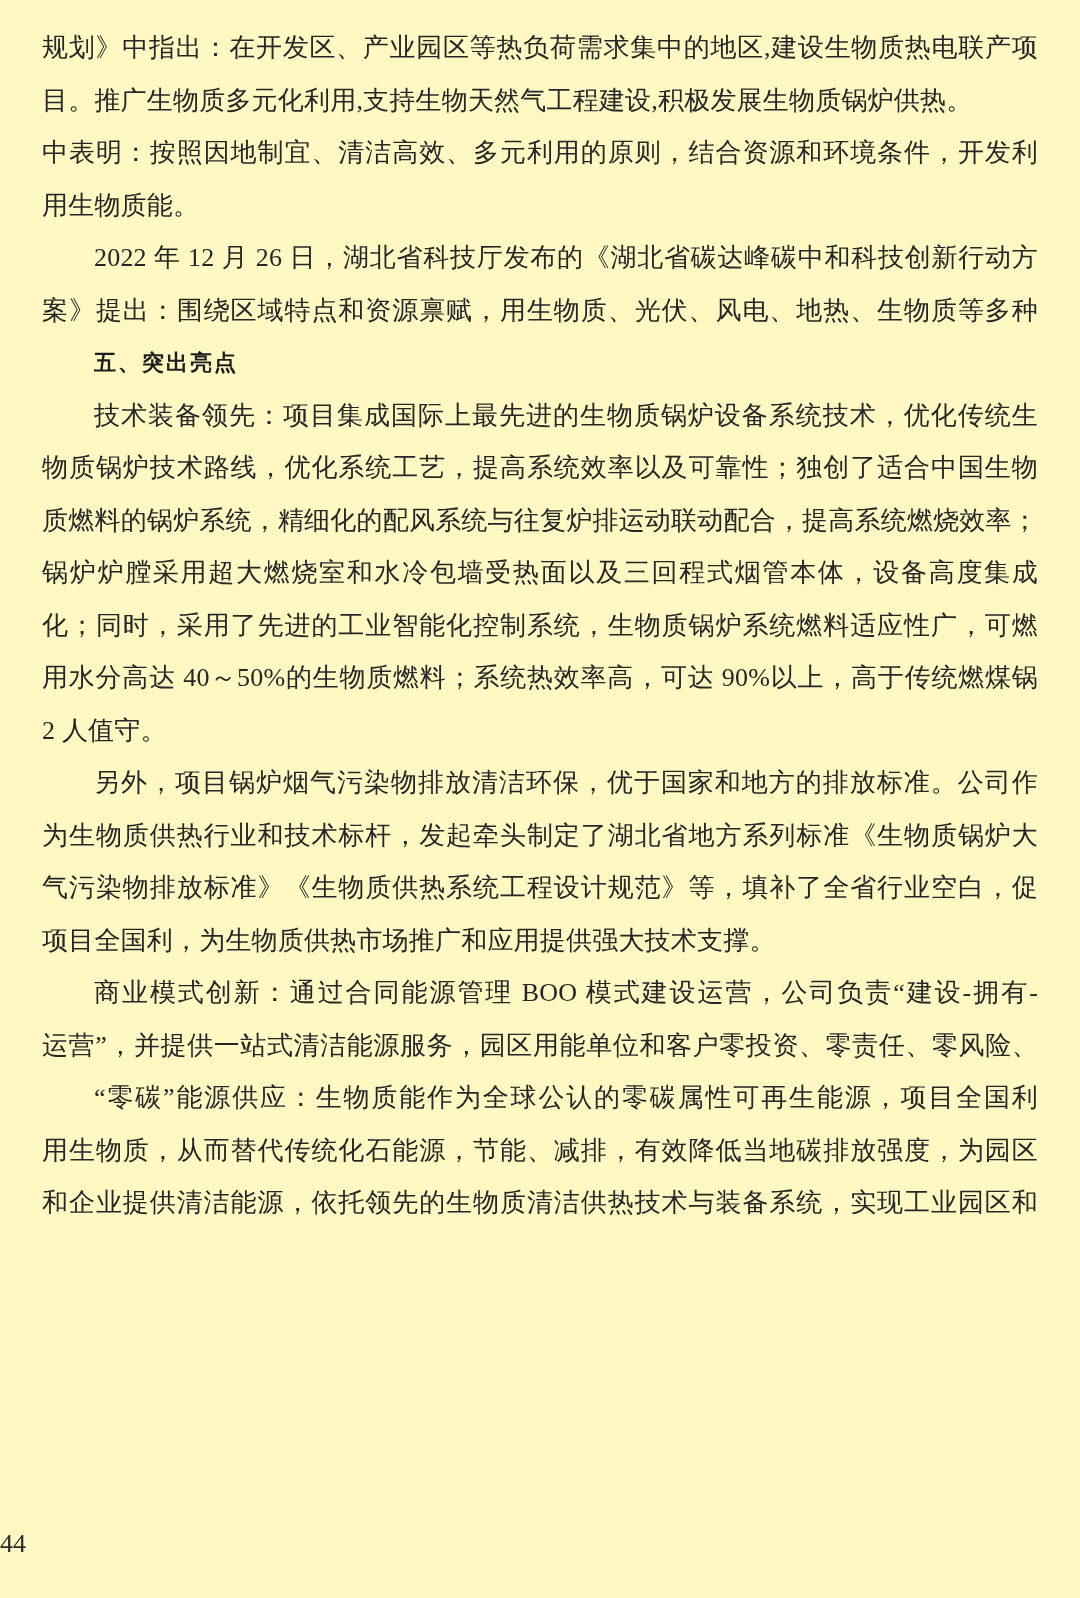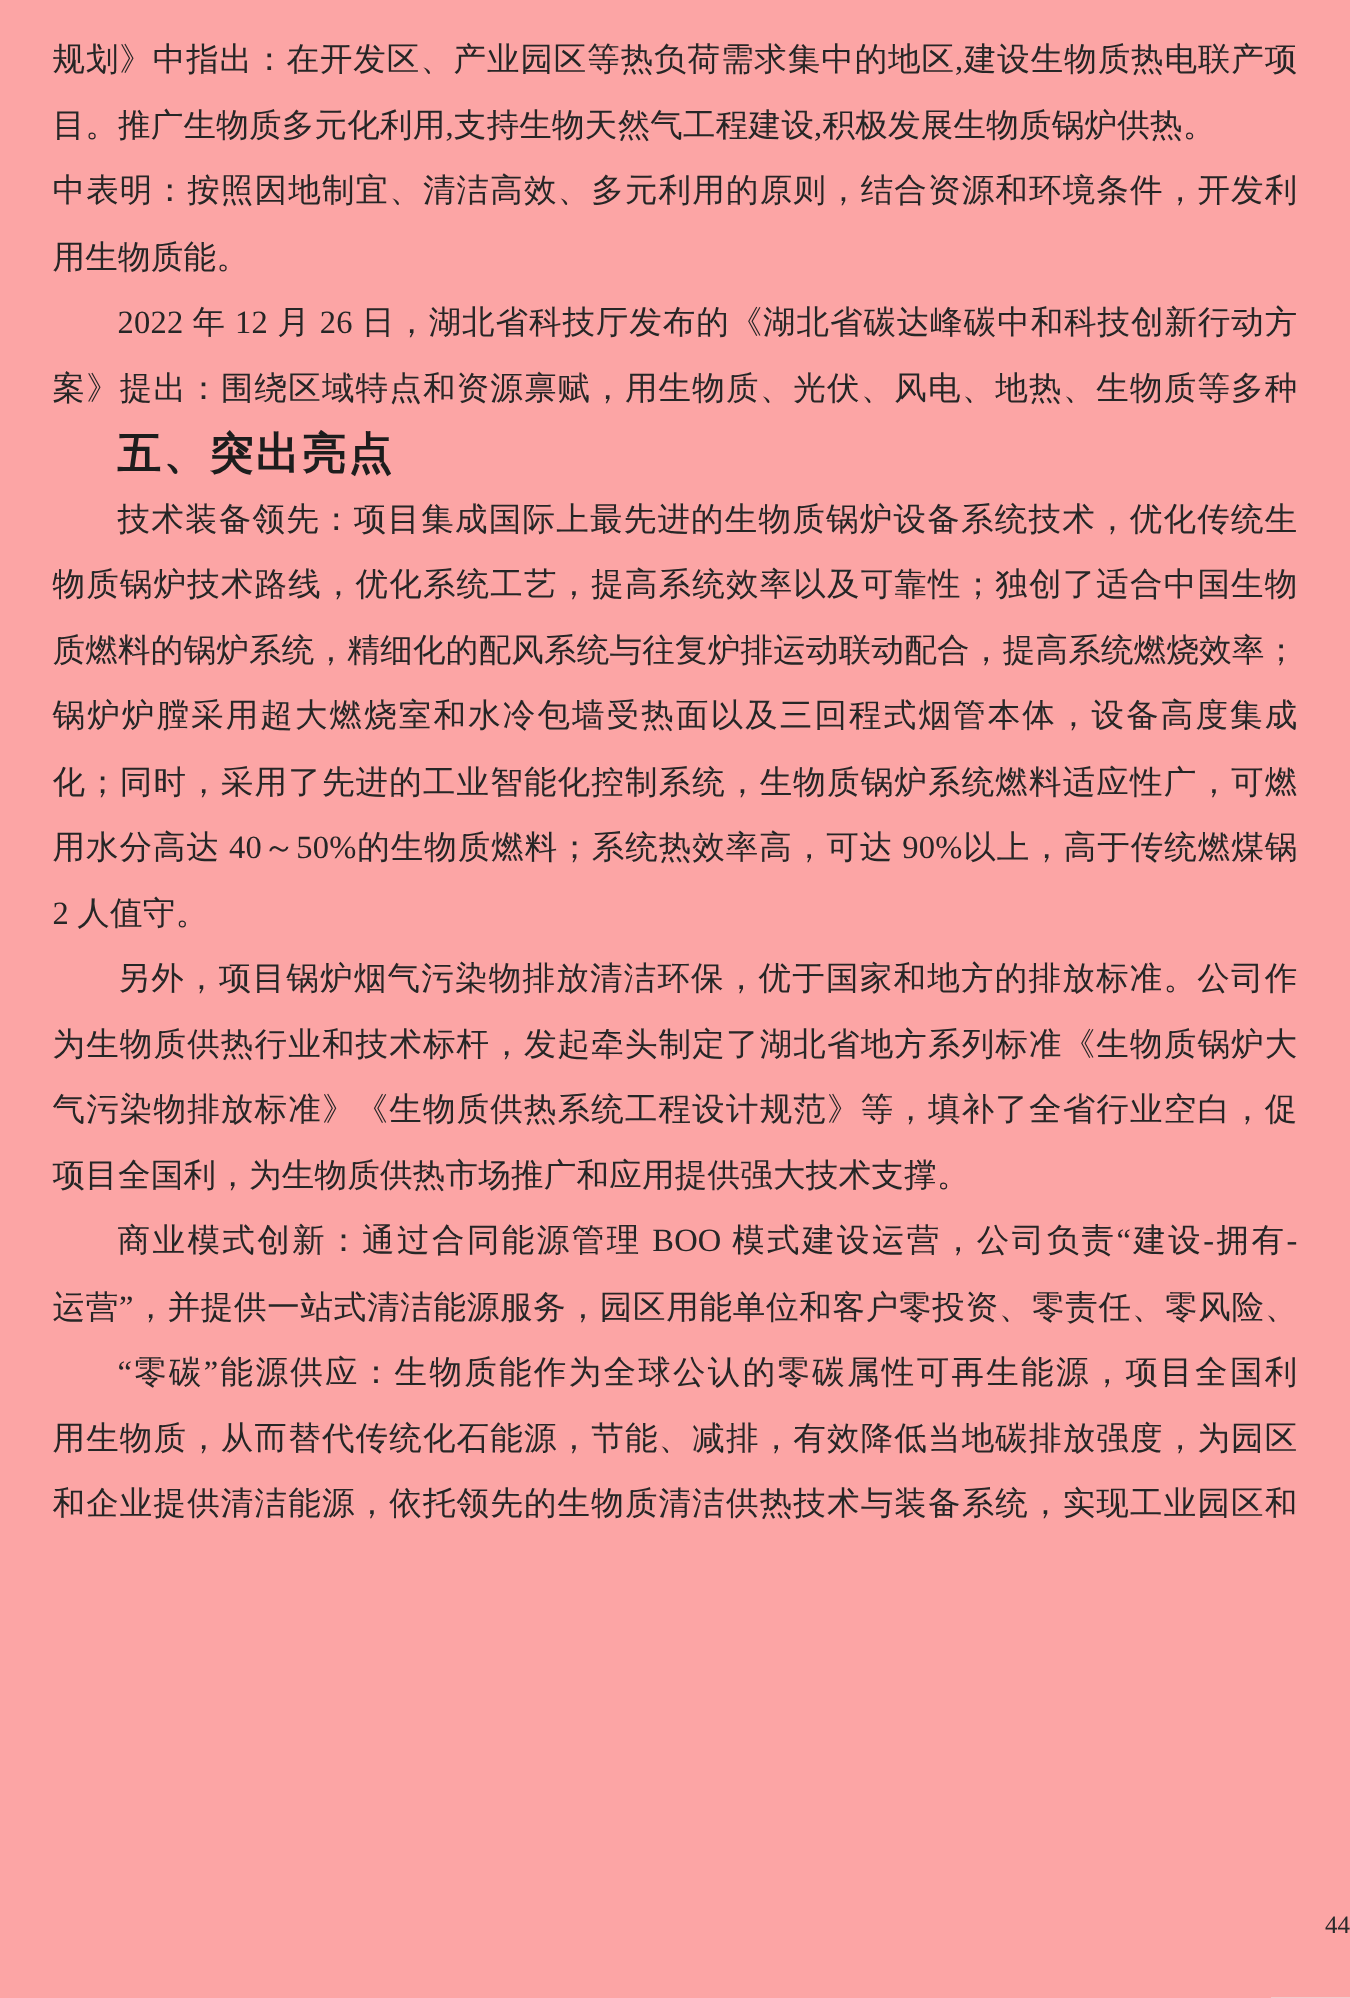--- a/index.html
+++ b/index.html
@@ -5,21 +5,21 @@
   html, body {
     margin: 0;
     padding: 0;
     background: #e9e9e9;
   }
   .page {
     position: relative;
     width: 1080px;
     height: 1598px;
     margin: 0 auto;
-    background: #fca5a5;
+    background: #fef9c3;
     overflow: hidden;
     font-family: "Liberation Serif", "DejaVu Serif", serif;
     color: #262626;
   }
   .body-text {
     position: absolute;
     top: 22px;
     left: 42px;
     right: 42px;
   }
@@ -32,31 +32,31 @@
   .line.justify {
     text-align: justify;
     text-align-last: justify;
   }
   .line.indent {
     text-indent: 52px;
   }
   .line.heading {
     font-family: Liberation Serif, serif;
     font-weight: 700;
-    font-size: 35px;
+    font-size: 22px;
     letter-spacing: 2px;
     color: #1d1d1d;
   }
   .footer {
     position: absolute;
     top: 1529px;
     left: 0;
     width: 100%;
-    text-align: right;
-    font-size: 20px;
+    text-align: left;
+    font-size: 26px;
     color: #2a2a2a;
   }
 </style>
 </head>
 <body>
 
 <div class="page">
   <div class="body-text">
       <div class="line justify">规划》中指出：在开发区、产业园区等热负荷需求集中的地区,建设生物质热电联产项</div>
       <div class="line">目。推广生物质多元化利用,支持生物天然气工程建设,积极发展生物质锅炉供热。</div>

